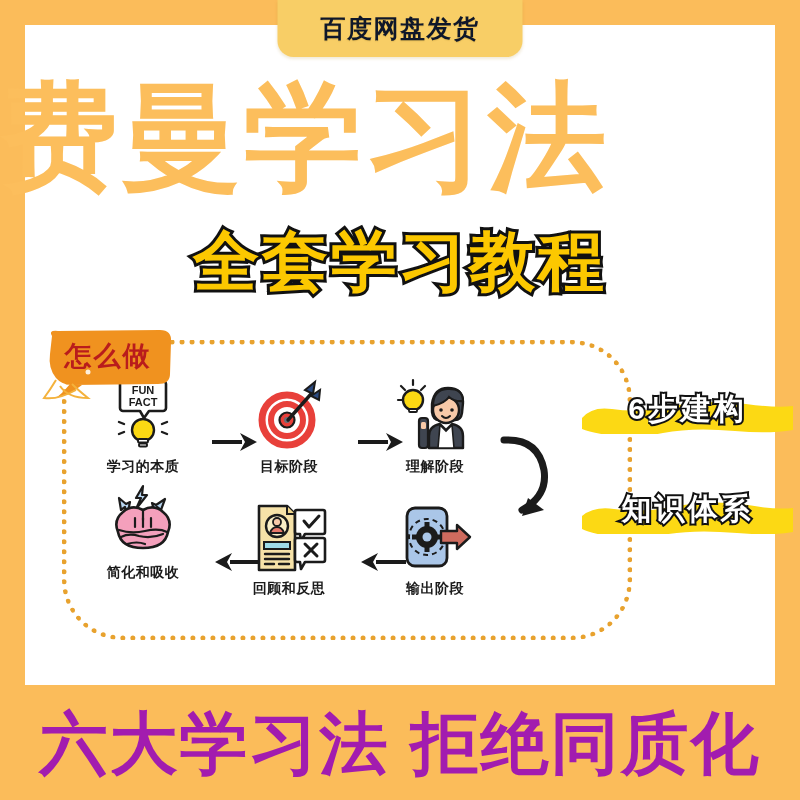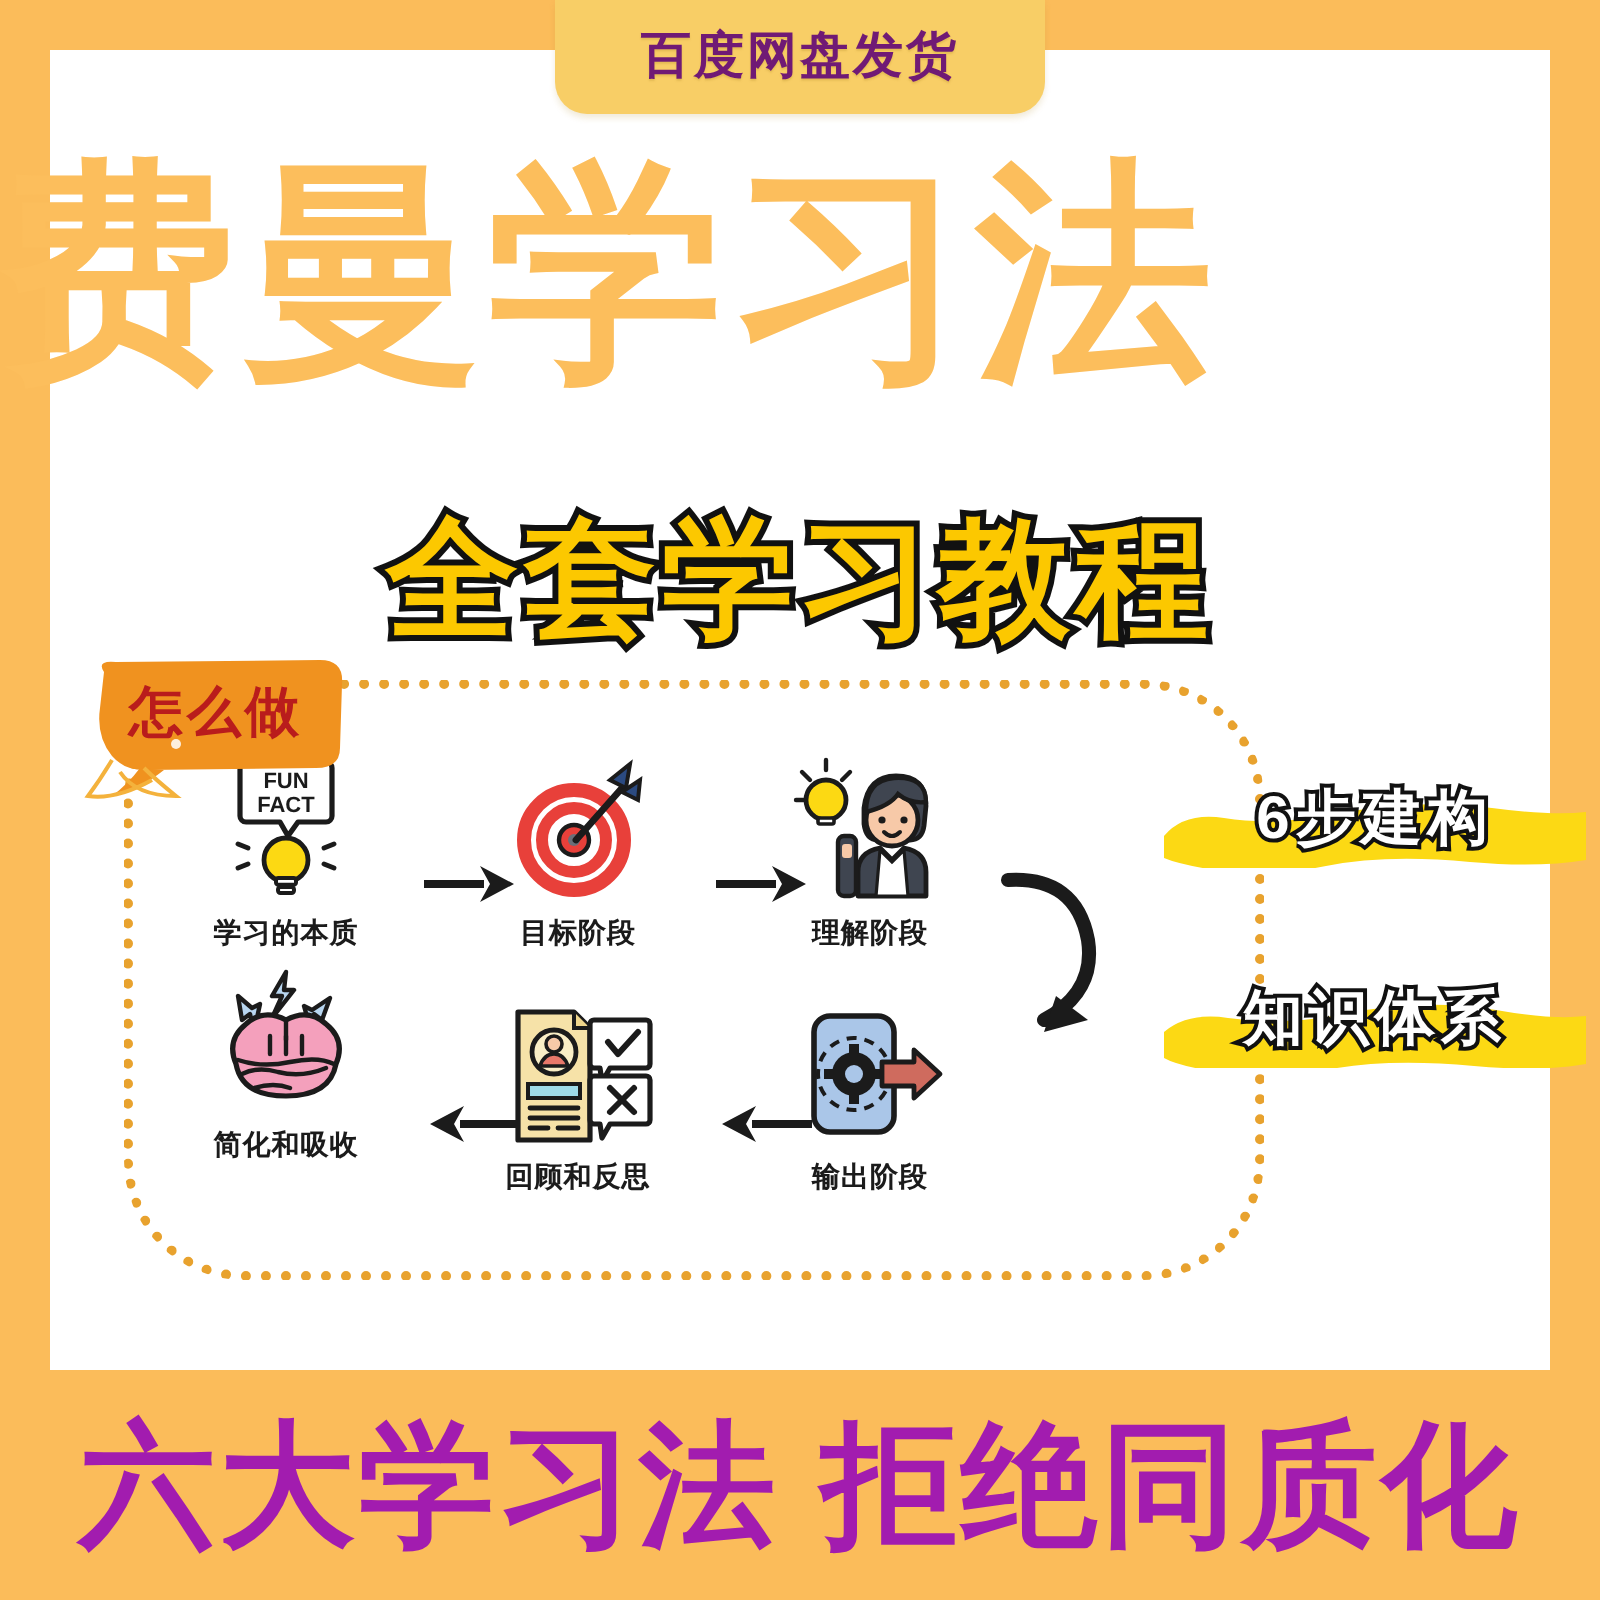--- a/index.html
+++ b/index.html
@@ -23,21 +23,21 @@
   .top-tab{
     position:absolute;left:50%;top:0;transform:translateX(-50%);
     width:245px;height:57px;
     background:#f8ce66;
     border-radius:0 0 16px 16px;
     display:flex;align-items:center;justify-content:center;
     z-index:12;
     box-shadow:0 2px 3px rgba(180,140,40,.18);
   }
   .top-tab-text{
-    color:#701a75;font-size:25px;font-weight:bold;letter-spacing:1.5px;
+    color:#0f172a;font-size:25px;font-weight:bold;letter-spacing:1.5px;
     line-height:1;
     text-shadow:0 1px 1px rgba(190,150,50,.35);
   }
   
   .main-title{
     position:absolute;left:0;top:78px;width:800px;
     text-align:left;
     color:#fcbe5c;
     font-size:118px;font-weight:bold;
     letter-spacing:4px;
@@ -49,21 +49,20 @@
   .sub-title{
     position:absolute;left:0;top:228px;width:800px;
     text-align:center;
     font-size:66px;font-weight:bold;
     letter-spacing:3px;line-height:1;
     color:#fcc800;
     z-index:6;
     -webkit-text-stroke:6px #111;
     paint-order:stroke fill;
     white-space:nowrap;
-    margin-top:28px;
   }
   
   .dotted-frame{
     position:absolute;left:62px;top:340px;
     width:560px;height:290px;
     border:5px dotted #e8a22e;
     border-radius:60px;
     z-index:2;
   }
   

